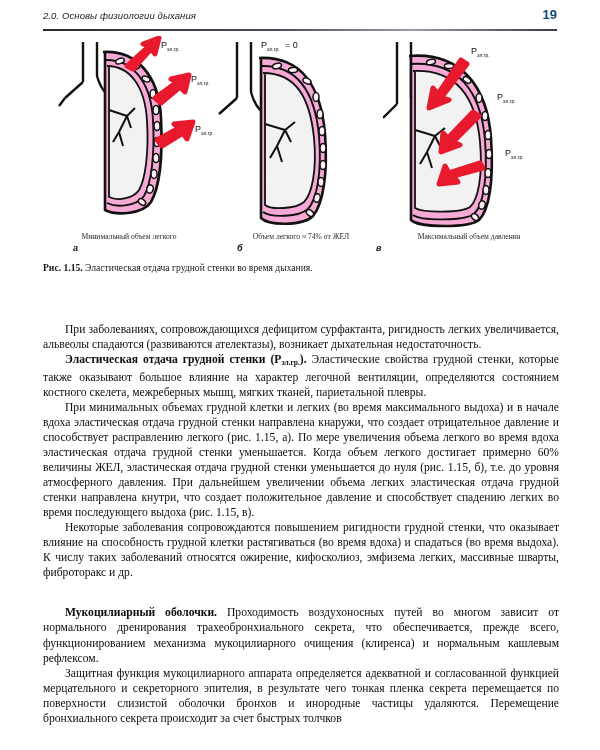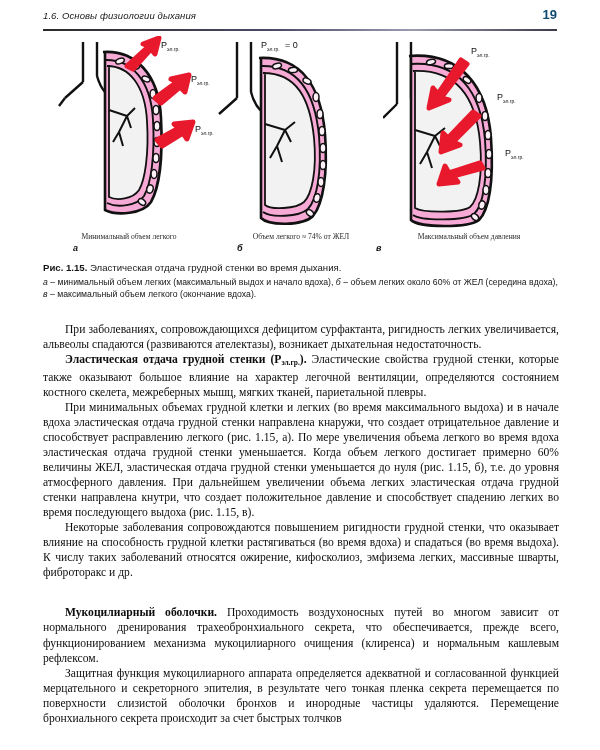--- a/index.html
+++ b/index.html
@@ -112,21 +112,21 @@
   .pl-a { left: 30px; }
   .pl-b { left: 194px; }
   .pl-c { left: 333px; }
 
   
   .figcaption {
     position: absolute;
     left: 43px;
     top: 261px;
     width: 516px;
-    font-family: Liberation Sans, sans-serif;
+    font-family: Liberation Serif, serif;
     color: #161616;
   }
   .figcaption-main {
     font-size: 9.6px;
     line-height: 13.5px;
   }
   .figcaption-main .lead {
     font-weight: bold;
   }
   .figcaption-sub {
@@ -170,21 +170,21 @@
   }
   .sec-spacer-top { height: 14px; }
   .sec-spacer-bottom { height: 11px; }
 </style>
 </head>
 <body>
 
 <div class="page">
 
   <div class="runhead">
-    <div class="runhead-title">1.6. Основы физиологии дыхания</div>
+    <div class="runhead-title">2.0. Основы физиологии дыхания</div>
     <div class="runhead-pageno">19</div>
     <div class="runhead-rule"></div>
   </div>
 
   <div class="figure">
 
     <div class="panel panel-a">
       <svg width="172" height="200" viewBox="0 0 172 200">
 
         <g fill="none" stroke="#111" stroke-width="2.4">
@@ -317,21 +317,20 @@
     <span class="panel-letter pl-a">а</span>
     <span class="panel-letter pl-b">б</span>
     <span class="panel-letter pl-c">в</span>
   </div>
 
   <div class="figcaption">
     <div class="figcaption-main">
       <span class="lead">Рис. 1.15.</span>
       <span>Эластическая отдача грудной стенки во время дыхания.</span>
     </div>
-    <div class="figcaption-sub"><i>а</i><span> – минимальный объем легких (максимальный выдох и начало вдоха), </span><i>б</i><span> – объем легких около 60% от ЖЕЛ (середина вдоха), </span><i>в</i><span> – максимальный объем легкого (окончание вдоха).</span></div>
   </div>
 
   <div class="body">
 
     <p class="para">При заболеваниях, сопровождающихся дефицитом сурфактанта, ригидность легких увеличивается, альвеолы спадаются (развиваются ателектазы), возникает дыхательная недостаточность.</p>
 
     <p class="para"><b><span>Эластическая отдача грудной стенки (P</span><sub>эл.гр.</sub><span>).</span></b><span> Эластические свойства грудной стенки, которые также оказывают большое влияние на характер легочной вентиляции, определяются состоянием костного скелета, межреберных мышц, мягких тканей, париетальной плевры.</span></p>
 
     <p class="para">При минимальных объемах грудной клетки и легких (во время максимального выдоха) и в начале вдоха эластическая отдача грудной стенки направлена кнаружи, что создает отрицательное давление и способствует расправлению легкого (рис. 1.15, а). По мере увеличения объема легкого во время вдоха эластическая отдача грудной стенки уменьшается. Когда объем легкого достигает примерно 60% величины ЖЕЛ, эластическая отдача грудной стенки уменьшается до нуля (рис. 1.15, б), т.е. до уровня атмосферного давления. При дальнейшем увеличении объема легких эластическая отдача грудной стенки направлена кнутри, что создает положительное давление и способствует спадению легких во время последующего выдоха (рис. 1.15, в).</p>
 

